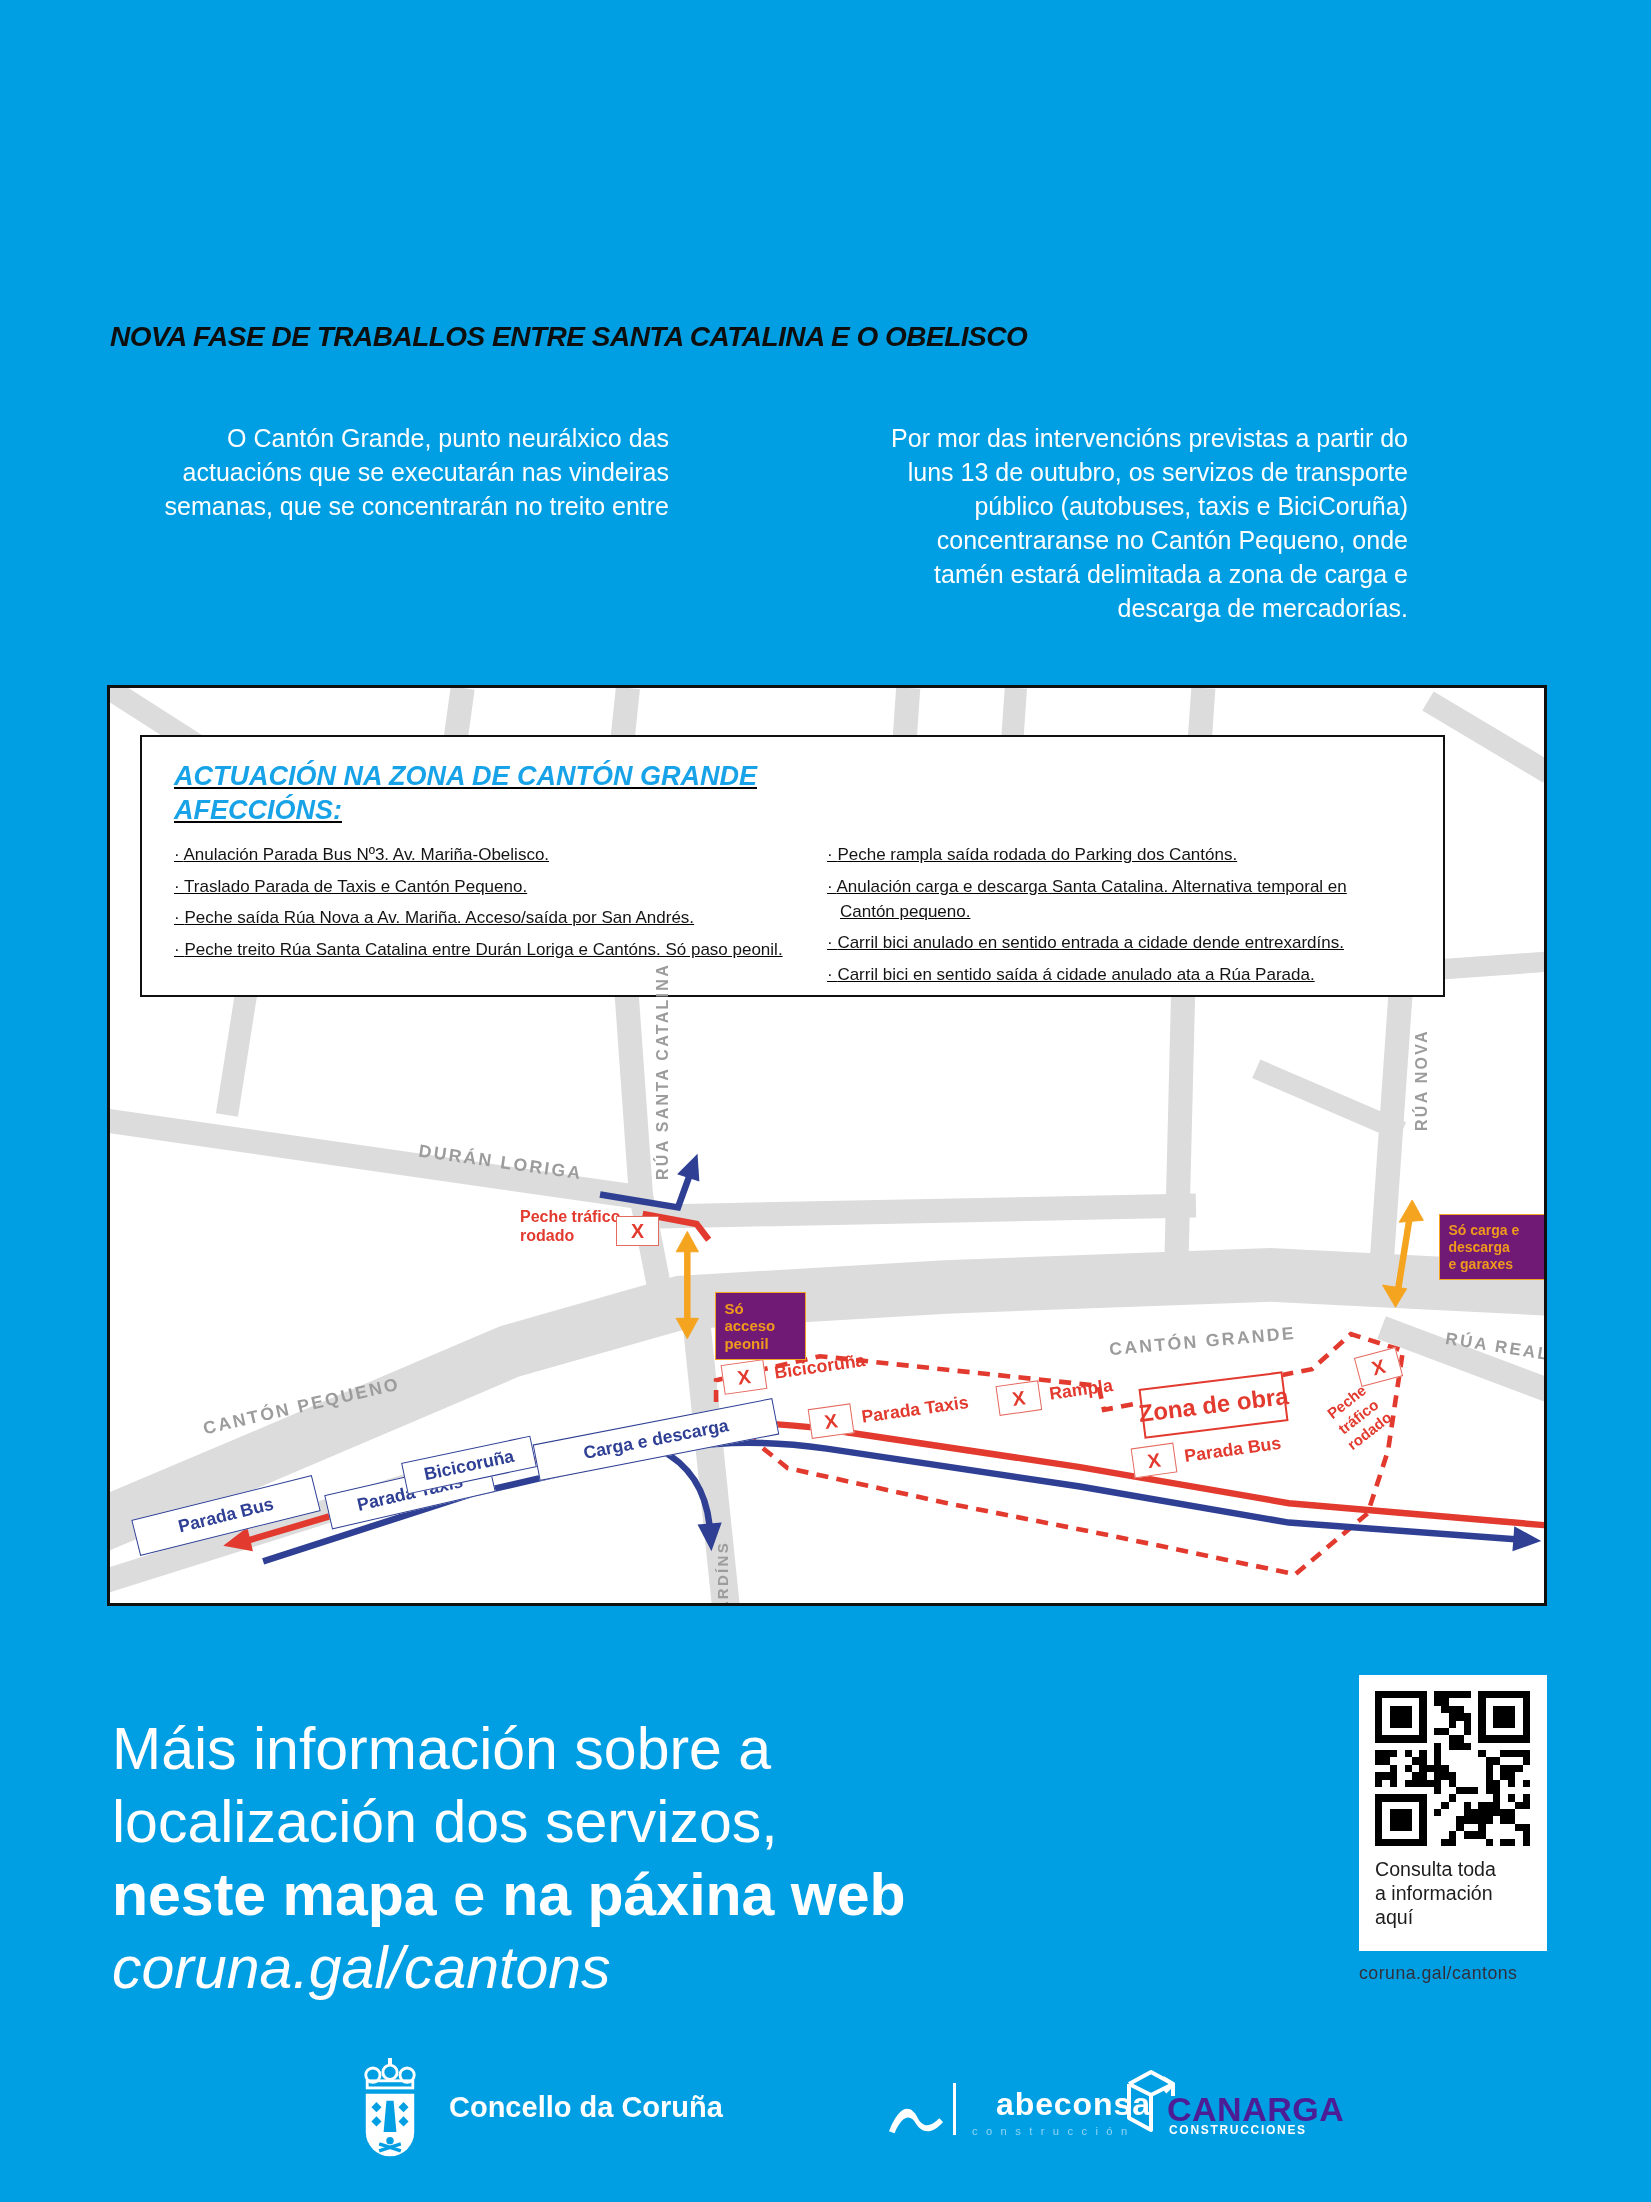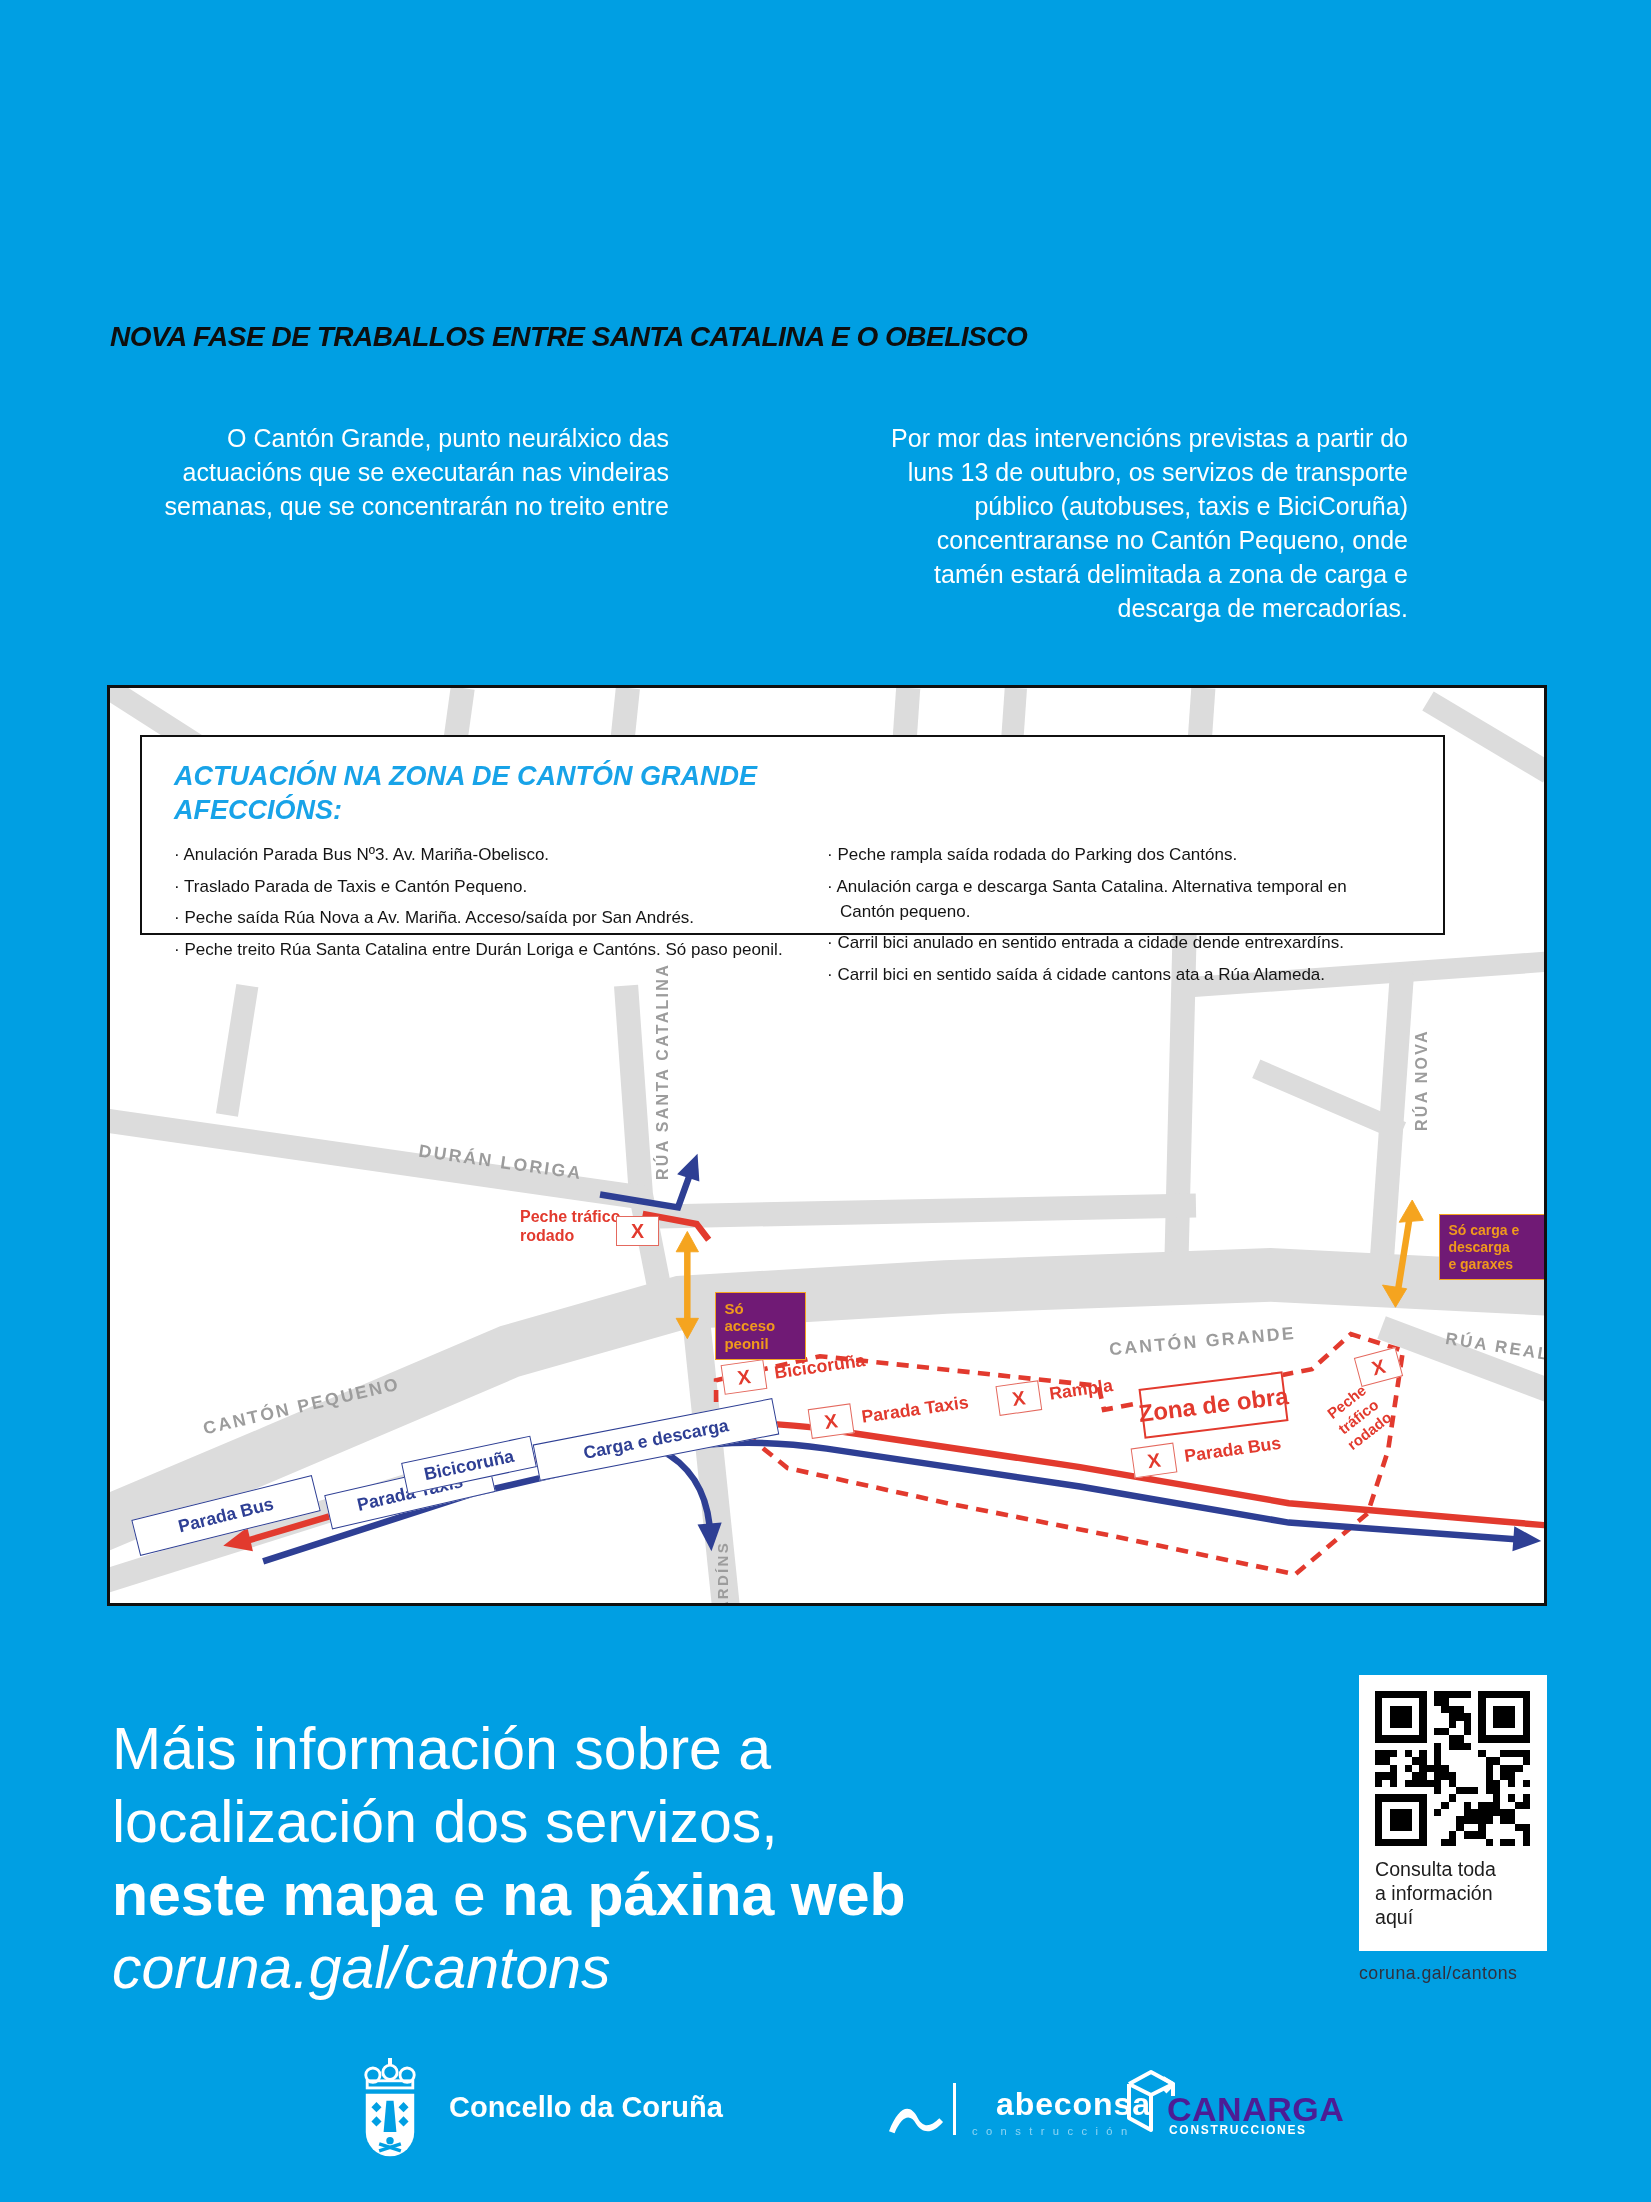--- a/index.html
+++ b/index.html
@@ -14,22 +14,22 @@
     color:#0e0e0e;white-space:nowrap;letter-spacing:-0.5px;}
   .intro{color:#ffffff;font-size:25px;line-height:34px;text-align:right;}
   .intro-left{left:110px;top:421px;width:559px;}
   .intro-right{left:830px;top:421px;width:578px;}
 
   
   .map-panel{left:107px;top:685px;width:1440px;height:921px;background:#ffffff;
     border:3.7px solid #101010;box-sizing:border-box;overflow:hidden;}
   .map-svg{position:absolute;left:0;top:0;width:100%;height:100%;}
 
-  .infobox{left:30px;top:47px;width:1305px;height:200px;background:#fff;
-    border:2.8px solid #101010;box-sizing:border-box;padding:22.4px 32px;}
+  .infobox{left:30px;top:47px;width:1305px;height:262px;background:#fff;
+    border:2.8px solid #101010;box-sizing:border-box;padding:22.4px 32px;text-decoration:underline;}
   .infobox-title{color:#18a3e8;font-size:27px;line-height:34px;font-weight:bold;
     font-style:italic;letter-spacing:0;}
   .cols{display:flex;margin-top:15px;}
   .col-l{width:653px;}
   .col-r{width:569px;margin-left:17px;}
   .blist{margin:0;padding:0;list-style:none;font-size:17px;line-height:25px;color:#141414;}
   .blist li{padding-left:13px;text-indent:-13px;margin-bottom:6.5px;}
   .blist li::before{content:"· ";}
 
   .street-label{color:#9c9c9c;font-weight:bold;font-size:17.7px;letter-spacing:2.3px;
@@ -148,21 +148,21 @@
         <ul class="blist col-l">
           <li>Anulación Parada Bus Nº3. Av. Mariña-Obelisco.</li>
           <li>Traslado Parada de Taxis e Cantón Pequeno.</li>
           <li>Peche saída Rúa Nova a Av. Mariña. Acceso/saída por San Andrés.</li>
           <li>Peche treito Rúa Santa Catalina entre Durán Loriga e Cantóns. Só paso peonil.</li>
         </ul>
         <ul class="blist col-r">
           <li>Peche rampla saída rodada do Parking dos Cantóns.</li>
           <li>Anulación carga e descarga Santa Catalina. Alternativa temporal en Cantón pequeno.</li>
           <li>Carril bici anulado en sentido entrada a cidade dende entrexardíns.</li>
-          <li>Carril bici en sentido saída á cidade cantons ata a Rúa Alameda.</li>
+          <li>Carril bici en sentido saída á cidade anulado ata a Rúa Parada.</li>
         </ul>
       </div>
     </div>
 
     <div class="abs street-label" style="left:308px;top:464px;transform:rotate(8deg);">DURÁN LORIGA</div>
     <div class="abs street-label vlab" style="left:544px;top:492px;font-size:16px;">RÚA SANTA CATALINA</div>
     <div class="abs street-label vlab" style="left:1303px;top:443px;font-size:16px;">RÚA NOVA</div>
     <div class="abs street-label" style="left:999px;top:643px;transform:rotate(-5deg);">CANTÓN GRANDE</div>
     <div class="abs street-label" style="left:91px;top:708px;transform:rotate(-13deg);">CANTÓN PEQUENO</div>
     <div class="abs street-label" style="left:1335px;top:649px;transform:rotate(9deg);font-size:17px;">RÚA REAL</div>

